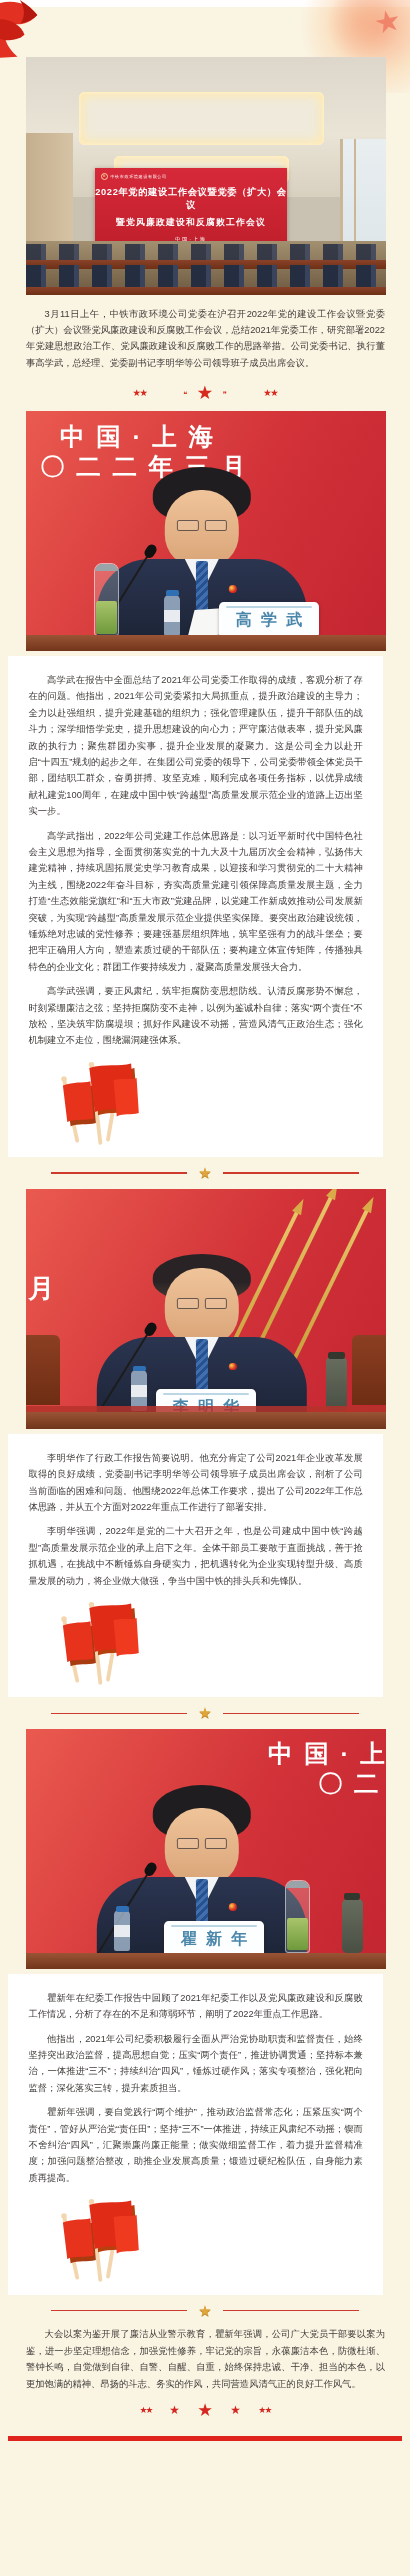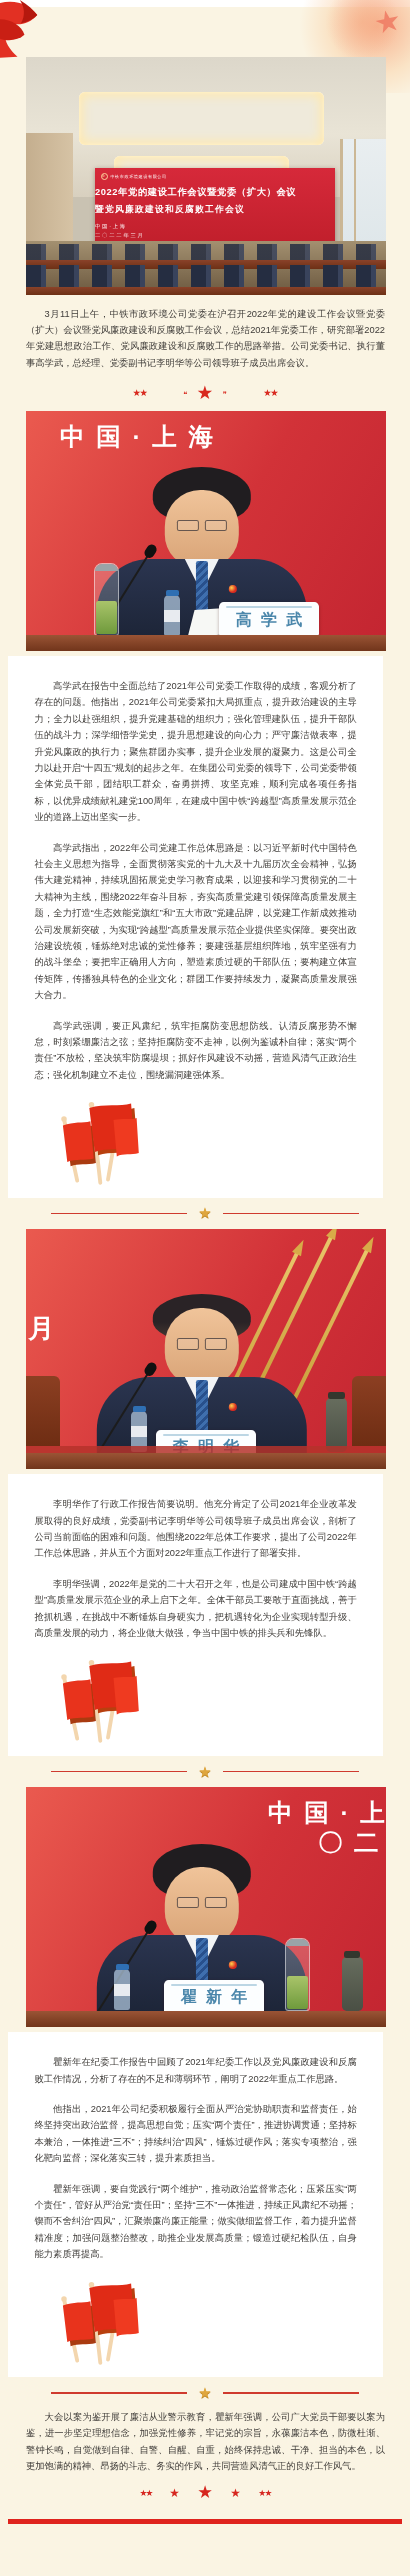--- a/index.html
+++ b/index.html
@@ -26,21 +26,21 @@
   .ceiling{position:absolute;left:0;top:0;right:0;height:140px;
      background:linear-gradient(#dcd7ca,#e9e4d6 55%,#d8d0bf);}
   .light-trough{position:absolute;border-radius:5.8px;background:#efeadb;
      box-shadow:inset 0 0 10.5px 3.5px #ffe9ae, inset 0 0 2.3px 1.2px #fff;}
   .lt1{left:53px;top:35px;width:245px;height:53px;}
   .lt2{left:88px;top:99px;width:175px;height:27px;}
   .wall-left{position:absolute;left:0;top:76px;width:47px;height:111px;background:linear-gradient(90deg,#c4ae8e,#d6c3a5);}
   .window-right{position:absolute;right:0;top:82px;width:43px;height:105px;background:linear-gradient(#e9eef0,#dfe7ea);
      border-left:3.5px solid #cbb795;}
   .window-right::before{content:"";position:absolute;left:10.5px;top:0;bottom:0;width:2.3px;background:#cbb795;}
-  .p1-banner{position:absolute;left:69px;top:111px;width:240px;height:79px;
+  .p1-banner{position:absolute;left:69px;top:111px;width:192px;height:79px;text-align:center;
      background:linear-gradient(#d6293a,#c01f2b);color:#fff;box-shadow:0 1.2px 4.7px rgba(70,20,10,.35);}
   .p1-org{position:absolute;left:5.8px;top:4.7px;font-size:4.1px;letter-spacing:0.6px;display:flex;align-items:center;gap:2.3px;opacity:.95;}
   .p1-logo{display:inline-block;width:5.3px;height:5.3px;border:0.6px solid #ffd9a0;border-radius:50%;font-size:3.5px;line-height:5.3px;color:#ffd9a0;}
   .p1-t1{margin-top:17.5px;font-size:9.3px;font-weight:bold;letter-spacing:0.6px;}
   .p1-t2{margin-top:5.8px;font-size:8.8px;font-weight:bold;letter-spacing:1.2px;}
   .p1-loc{margin-top:7px;font-size:5.3px;letter-spacing:1.8px;}
   .p1-date{margin-top:1.8px;font-size:5.3px;letter-spacing:1.8px;opacity:.9;}
   .audience{position:absolute;left:0;bottom:0;right:0;height:54px;background:linear-gradient(#a39070,#6b583f);}
   .aud-row{position:absolute;left:0;right:0;height:17.5px;
      background:repeating-linear-gradient(90deg,#252d41 0 15px,#39435c 15px 20px,transparent 20px 33px);}
@@ -111,21 +111,21 @@
   .div-a .gap{width:20px;}
   .div-b{display:flex;align-items:center;justify-content:center;gap:11.7px;margin:7px 0;height:17.5px;}
   .dline{width:136px;height:1.2px;background:#cf3a2e;}
   .gstar{color:#dfa63e;font-size:15px;text-shadow:0 0.6px 0.6px #b9801f;}
   .stars-row{display:flex;align-items:center;justify-content:center;gap:17.5px;margin-top:8.2px;height:20px;color:#d6261f;}
   .stars-row .s-sm{font-size:8.8px;letter-spacing:-1.8px;}
   .stars-row .s-md{font-size:11.7px;}
   .stars-row .s-lg{font-size:17.5px;}
   
   .panel{width:375px;margin:4.7px 0 0 8.2px;background:#ffffff;padding:8.2px 12.3px 0;box-sizing:border-box;}
-  .panel .para{width:auto;margin:14px;}
+  .panel .para{width:auto;margin:8px;}
   .flags{margin:7px 0 0 27px;padding-bottom:10.5px;}
   .red-bar{width:394px;height:4.7px;margin:16.4px 0 0 8.2px;background:#df231d;}
   .bottom-gap{height:15px;}
 </style>
 </head>
 <body>
 
 <div class="page">
 
   <div class="top-strip"></div>
@@ -174,20 +174,21 @@
     <span class="qm">❝</span>
     <span class="star-b">★</span>
     <span class="qm">❞</span>
     <span class="gap"></span>
     <span class="star-s">★★</span>
   </div>
 
   <figure class="photo photo2" style="margin-top:8.2px;">
     <div class="ph-caption">
       <div>中国·上海</div>
+      <div class="ph-cap2">〇二二年三月</div>
     </div>
     <div class="person">
       <div class="hair"></div>
       <div class="face">
         <span class="glasses">
             <i></i>
             <i></i>
           </span>
       </div>
       <div class="torso">

